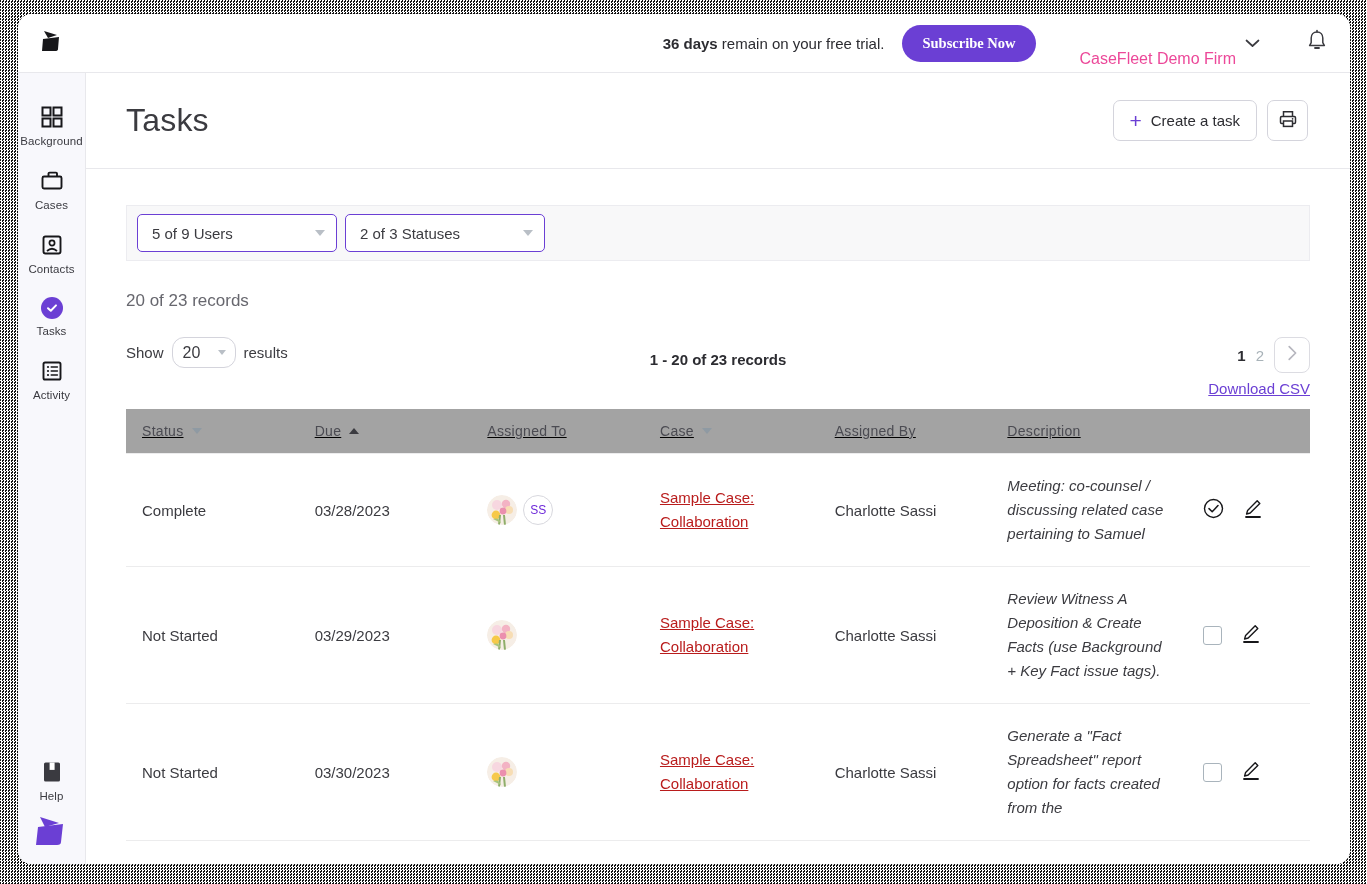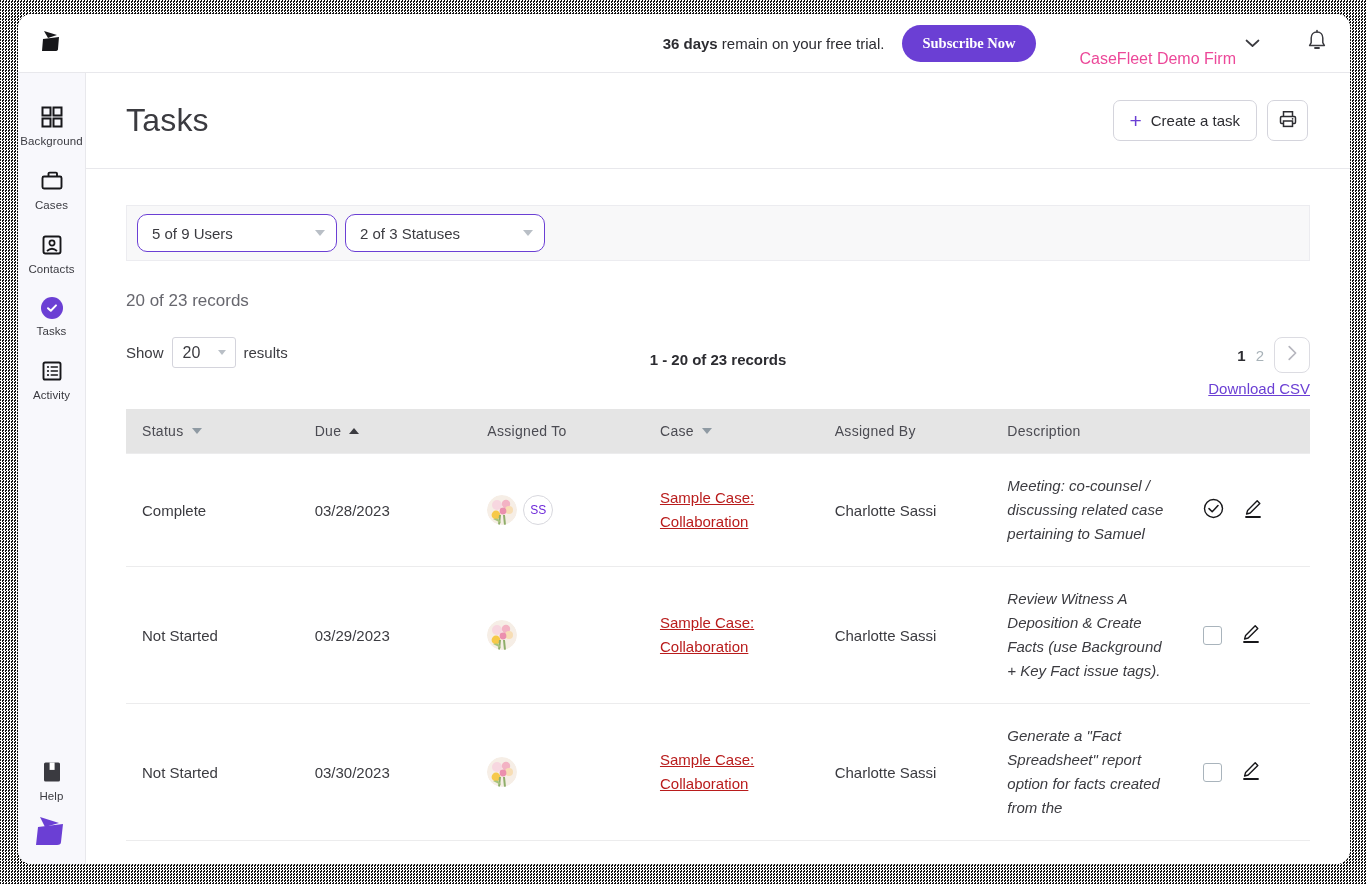--- a/index.html
+++ b/index.html
@@ -138,21 +138,21 @@
     border: 1px solid #ececf0;
     height: 56px;
     display: flex; align-items: center;
     padding-left: 10px; gap: 8px;
   }
   .filter-select {
     position: relative;
     height: 38px; min-width: 200px;
     background: #ffffff;
     border: 1.3px solid #6b3fd4;
-    border-radius: 10px;
+    border-radius: 5px;
     display: flex; align-items: center;
     padding: 0 30px 0 14px;
     font-size: 15px; color: #3b3b40;
     cursor: pointer;
   }
   .filter-select .caret {
     position: absolute; right: 11px;
     width: 0; height: 0;
     border-left: 5px solid transparent;
     border-right: 5px solid transparent;
@@ -166,21 +166,21 @@
   }
   #show-row {
     margin: 26px 40px 0 40px;
     display: flex; align-items: flex-start;
     position: relative; height: 56px;
   }
   .show-left { display: flex; align-items: center; gap: 8px; font-size: 15px; color: #3b3b40; }
   .mini-select {
     position: relative;
     height: 31px; width: 64px;
-    border: 1px solid #d4d4dc; border-radius: 3px;
+    border: 1px solid #d4d4dc; border-radius: 12px;
     background: #fff;
     display: flex; align-items: center;
     padding-left: 10px;
     font-size: 16px; color: #3b3b40; cursor: pointer;
   }
   .mini-select .caret {
     position: absolute; right: 9px;
     width: 0; height: 0;
     border-left: 4.5px solid transparent;
     border-right: 4.5px solid transparent;
@@ -210,21 +210,21 @@
     text-decoration: underline; cursor: pointer;
   }
 
   
   #tasks-table {
     margin: 16px 40px 0 40px;
     width: calc(100% - 80px);
     border-collapse: collapse;
     table-layout: fixed;
   }
-  #tasks-table thead tr { background: #e5e5e5; }
+  #tasks-table thead tr { background: #a3a3a3; text-decoration: underline; }
   #tasks-table th {
     text-align: left;
     font-size: 14px; font-weight: 400; color: #4b4b52;
     padding: 14px 0 14px 16px;
     border-bottom: 1px solid #ececed;
     letter-spacing: .3px;
   }
   .th-inner { display: flex; align-items: center; gap: 8px; }
   .sort-caret-down {
     width: 0; height: 0;

